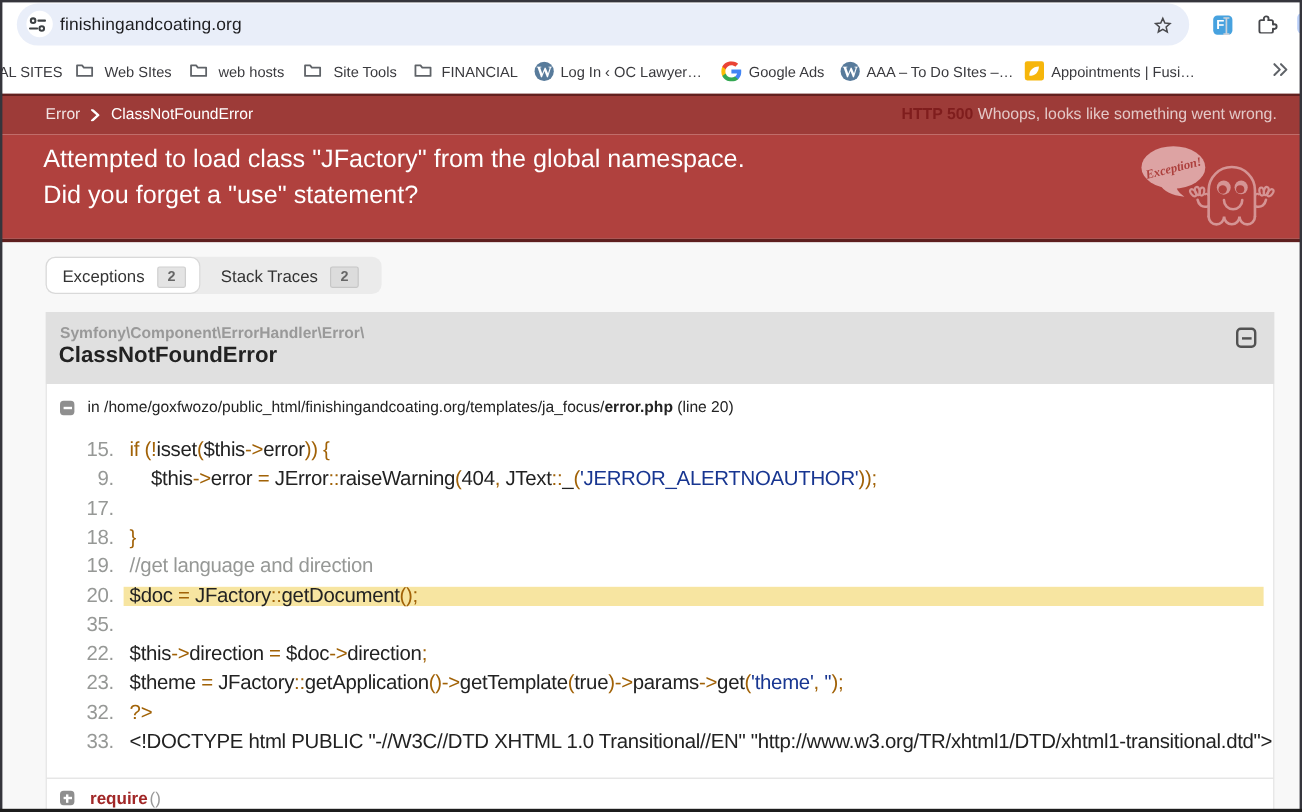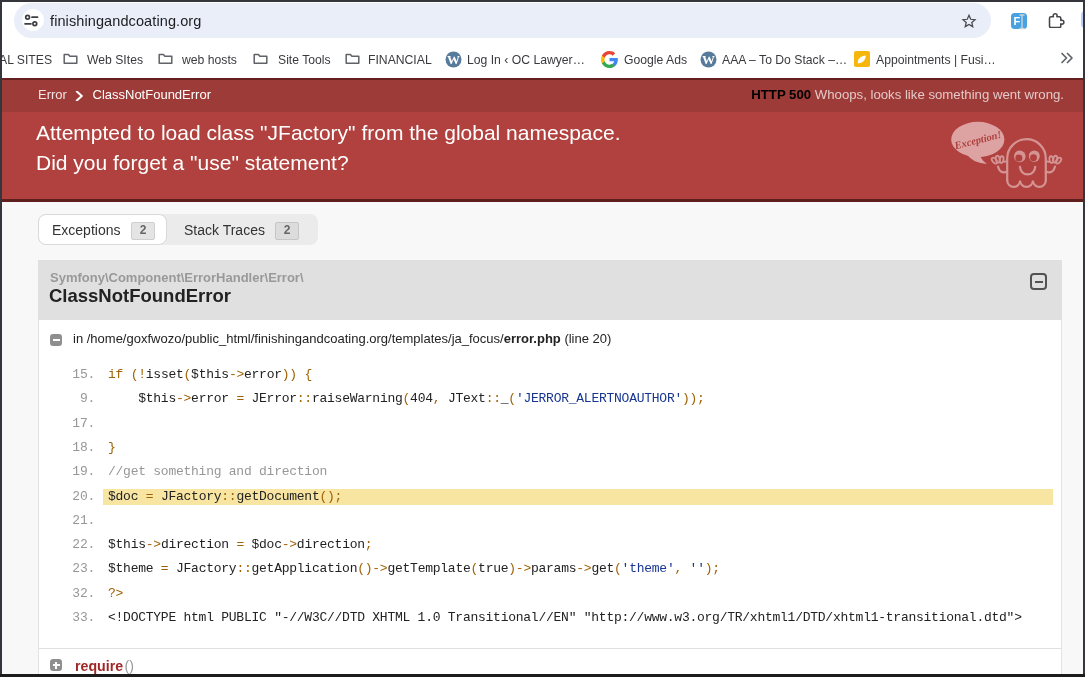--- a/index.html
+++ b/index.html
@@ -13,41 +13,41 @@
 .bm{position:absolute;top:8.5px;font-size:12.2px;color:#3a3a3e;white-space:nowrap}
 
 #redtopborder{left:0;top:78px;width:1085px;height:2px;background:#63201f}
 #redmeta{left:0;top:80px;width:1085px;height:32px;background:#9d3b38}
 #redmain{left:0;top:112px;width:1085px;height:87px;background:#b0413e}
 #redbotborder{left:0;top:199px;width:1085px;height:3px;background:#5e1f1e}
 #pagebg{left:0;top:202px;width:1085px;height:475px;background:#f8f8f8}
 #crumb{left:38px;top:86.5px;font-size:13px;color:#fff}
 #crumb .dim{color:rgba(255,255,255,0.86)}
 #httpline{top:86.5px;right:21px;font-size:13.2px;color:rgba(255,255,255,0.72)}
-#httpline b{color:#000000}
+#httpline b{color:#7f1d1d}
 #msg{left:36px;top:118px;width:700px;font-size:21px;line-height:29.8px;color:#fff;font-weight:400}
 
 #tabstrip{left:38px;top:214px;width:280px;height:31px;background:#ebebeb;border-radius:8px}
 #tabactive{left:38px;top:214px;width:129px;height:31px;background:#fff;border:1px solid #d9d9d9;border-radius:8px;box-sizing:border-box}
 .tabtxt{position:absolute;font-size:14px;color:#333}
 .badge{position:absolute;font-size:12px;font-weight:bold;color:#666;text-align:center;line-height:15px;border-radius:2px}
 
 #panelhead{left:38px;top:260px;width:1024px;height:60px;background:#e0e0e0}
 #panelbody{left:38px;top:320px;width:1024px;height:357px;background:#fff;border-left:1px solid #e3e3e3;border-right:1px solid #e3e3e3;box-sizing:border-box}
 #ptitle1{left:50px;top:270px;font-size:13px;font-weight:bold;color:#999}
 #ptitle2{left:49px;top:285px;font-size:18.5px;font-weight:bold;color:#222}
 #minusbtn{left:1030px;top:273px;width:17px;height:17px;border:2px solid #525252;border-radius:4px;box-sizing:border-box}
 #minusbtn div{position:absolute;left:2.5px;top:5.5px;width:8px;height:2px;background:#525252}
 .togglesq{position:absolute;width:12px;height:12px;border-radius:3px;background:#8f8f8f}
 .togglesq div{position:absolute;background:#fff}
 .tsq-h{left:2.5px;top:5px;width:7px;height:2px}
 .tsq-v{left:5px;top:2.5px;width:2px;height:7px}
 #fileline{left:73px;top:331px;font-size:13px;color:#232323}
 
-.codeline{position:absolute;left:0;width:1085px;height:24.3px;line-height:24.3px;font-family:Liberation Mono, monospace;font-size:13px;letter-spacing:-0.25px;white-space:pre}
+.codeline{position:absolute;left:0;width:1085px;height:24.3px;line-height:24.3px;font-family:Liberation Sans, sans-serif;font-size:17px;letter-spacing:-0.25px;white-space:pre}
 .lno{position:absolute;left:40px;width:55px;text-align:right;color:#969896}
 .lcode{position:absolute;left:108px;color:#222}
 .k{color:#a16207}
 .s{color:#183691}
 .c{color:#969896}
 #hl20{left:103px;top:489px;width:950px;height:16.2px;background:#f7e5a1}
 #sep{left:39px;top:648px;width:1022px;height:1px;background:#e0e0e0}
 #reqline{left:75px;top:658px;font-size:14.2px;color:#999}
 #reqline b{color:#a12727}
 
@@ -114,21 +114,21 @@
   <path fill="#4285F4" d="M47.5 24.5c0-1.6-.1-3.2-.4-4.7H24v9.3h13.2c-.6 3-2.3 5.6-4.9 7.3v6h7.9c4.6-4.3 7.3-10.6 7.3-17.9z"></path>
   <path fill="#34A853" d="M24 48c6.5 0 11.9-2.1 15.9-5.8l-7.9-6c-2.2 1.5-5 2.4-8 2.4-6.2 0-11.4-4.2-13.3-9.8H2.5v6.2C6.5 42.6 14.6 48 24 48z"></path>
   <path fill="#FBBC05" d="M10.7 28.8c-.5-1.5-.8-3.1-.8-4.8s.3-3.3.8-4.8v-6.2H2.5C.9 16.2 0 19.9 0 24s.9 7.8 2.5 11l8.2-6.2z"></path>
   <path fill="#EA4335" d="M24 9.5c3.5 0 6.7 1.2 9.1 3.6l6.9-6.9C35.9 2.3 30.5 0 24 0 14.6 0 6.5 5.4 2.5 13l8.2 6.2c1.9-5.6 7.1-9.7 13.3-9.7z"></path>
  </svg>
  <div class="bm" style="left:624px">Google Ads</div>
  <svg class="abs" style="left:700px;top:7px" width="17" height="17" viewBox="0 0 17 17">
       <circle cx="8.5" cy="8.5" r="8" fill="#587b9b"></circle>
       <text x="8.5" y="13" font-family="Liberation Serif" font-size="13" font-weight="bold" fill="#fff" text-anchor="middle">W</text>
     </svg>
- <div class="bm" style="left:722px">AAA – To Do Stack –…</div>
+ <div class="bm" style="left:722px">AAA – To Do SItes –…</div>
  <div class="abs" style="left:854px;top:7px;width:16px;height:16px;border-radius:2px;background:#f6b60b"></div>
  <svg class="abs" style="left:854px;top:7px" width="16" height="16" viewBox="0 0 16 16">
       <path fill="#fff" d="M3.8 12.2 C3.4 8 6.5 4.6 11.8 4.4 C11.6 9.3 8.6 12.2 3.8 12.2 Z"></path>
     </svg>
  <div class="bm" style="left:876px">Appointments | Fusi…</div>
  <svg class="abs" style="left:1060px;top:8px" width="14" height="12" viewBox="0 0 14 12">
       <g fill="none" stroke="#5f6368" stroke-width="1.7" stroke-linecap="round" stroke-linejoin="round">
         <path d="M2 1.5 L6.5 6 L2 10.5"></path>
         <path d="M7.5 1.5 L12 6 L7.5 10.5"></path>
       </g>
@@ -191,23 +191,23 @@
   </div>
 <div class="togglesq" style="left:50px;top:334px">
     <div class="tsq-h"></div>
   </div>
 <div class="abs" id="fileline">in /home/goxfwozo/public_html/finishingandcoating.org/templates/ja_focus/<b>error.php</b> (line 20)</div>
 <div class="abs" id="hl20"></div>
 <div class="codeline" style="top:363.0px"><span class="lno">15.</span><span class="lcode"><span class="k">if</span> <span class="k">(!</span>isset<span class="k">(</span>$this<span class="k">-&gt;</span>error<span class="k">))</span> <span class="k">{</span></span></div>
 <div class="codeline" style="top:387.3px"><span class="lno">9.</span><span class="lcode">    $this<span class="k">-&gt;</span>error <span class="k">=</span> JError<span class="k">::</span>raiseWarning<span class="k">(</span>404<span class="k">,</span> JText<span class="k">::</span>_<span class="k">(</span><span class="s">'JERROR_ALERTNOAUTHOR'</span><span class="k">));</span></span></div>
 <div class="codeline" style="top:411.6px"><span class="lno">17.</span></div>
 <div class="codeline" style="top:435.9px"><span class="lno">18.</span><span class="lcode"><span class="k">}</span></span></div>
-<div class="codeline" style="top:460.2px"><span class="lno">19.</span><span class="lcode"><span class="c">//get something and direction</span></span></div>
+<div class="codeline" style="top:460.2px"><span class="lno">19.</span><span class="lcode"><span class="c">//get language and direction</span></span></div>
 <div class="codeline" style="top:484.5px"><span class="lno">20.</span><span class="lcode">$doc <span class="k">=</span> JFactory<span class="k">::</span>getDocument<span class="k">();</span></span></div>
-<div class="codeline" style="top:508.8px"><span class="lno">21.</span></div>
+<div class="codeline" style="top:508.8px"><span class="lno">35.</span></div>
 <div class="codeline" style="top:533.1px"><span class="lno">22.</span><span class="lcode">$this<span class="k">-&gt;</span>direction <span class="k">=</span> $doc<span class="k">-&gt;</span>direction<span class="k">;</span></span></div>
 <div class="codeline" style="top:557.4px"><span class="lno">23.</span><span class="lcode">$theme <span class="k">=</span> JFactory<span class="k">::</span>getApplication<span class="k">()-&gt;</span>getTemplate<span class="k">(</span>true<span class="k">)-&gt;</span>params<span class="k">-&gt;</span>get<span class="k">(</span><span class="s">'theme'</span><span class="k">,</span> <span class="s">''</span><span class="k">);</span></span></div>
 <div class="codeline" style="top:581.7px"><span class="lno">32.</span><span class="lcode"><span class="k">?&gt;</span></span></div>
 <div class="codeline" style="top:606.0px"><span class="lno">33.</span><span class="lcode">&lt;!DOCTYPE html PUBLIC "-//W3C//DTD XHTML 1.0 Transitional//EN" "http://www.w3.org/TR/xhtml1/DTD/xhtml1-transitional.dtd"&gt;</span></div>
 <div class="abs" id="sep"></div>
 <div class="togglesq" style="left:50px;top:659px">
     <div class="tsq-h"></div>
     <div class="tsq-v"></div>
   </div>
 <div class="abs" id="reqline"><b>require</b><span style="display:inline-block;width:1.5px"></span>()</div>

